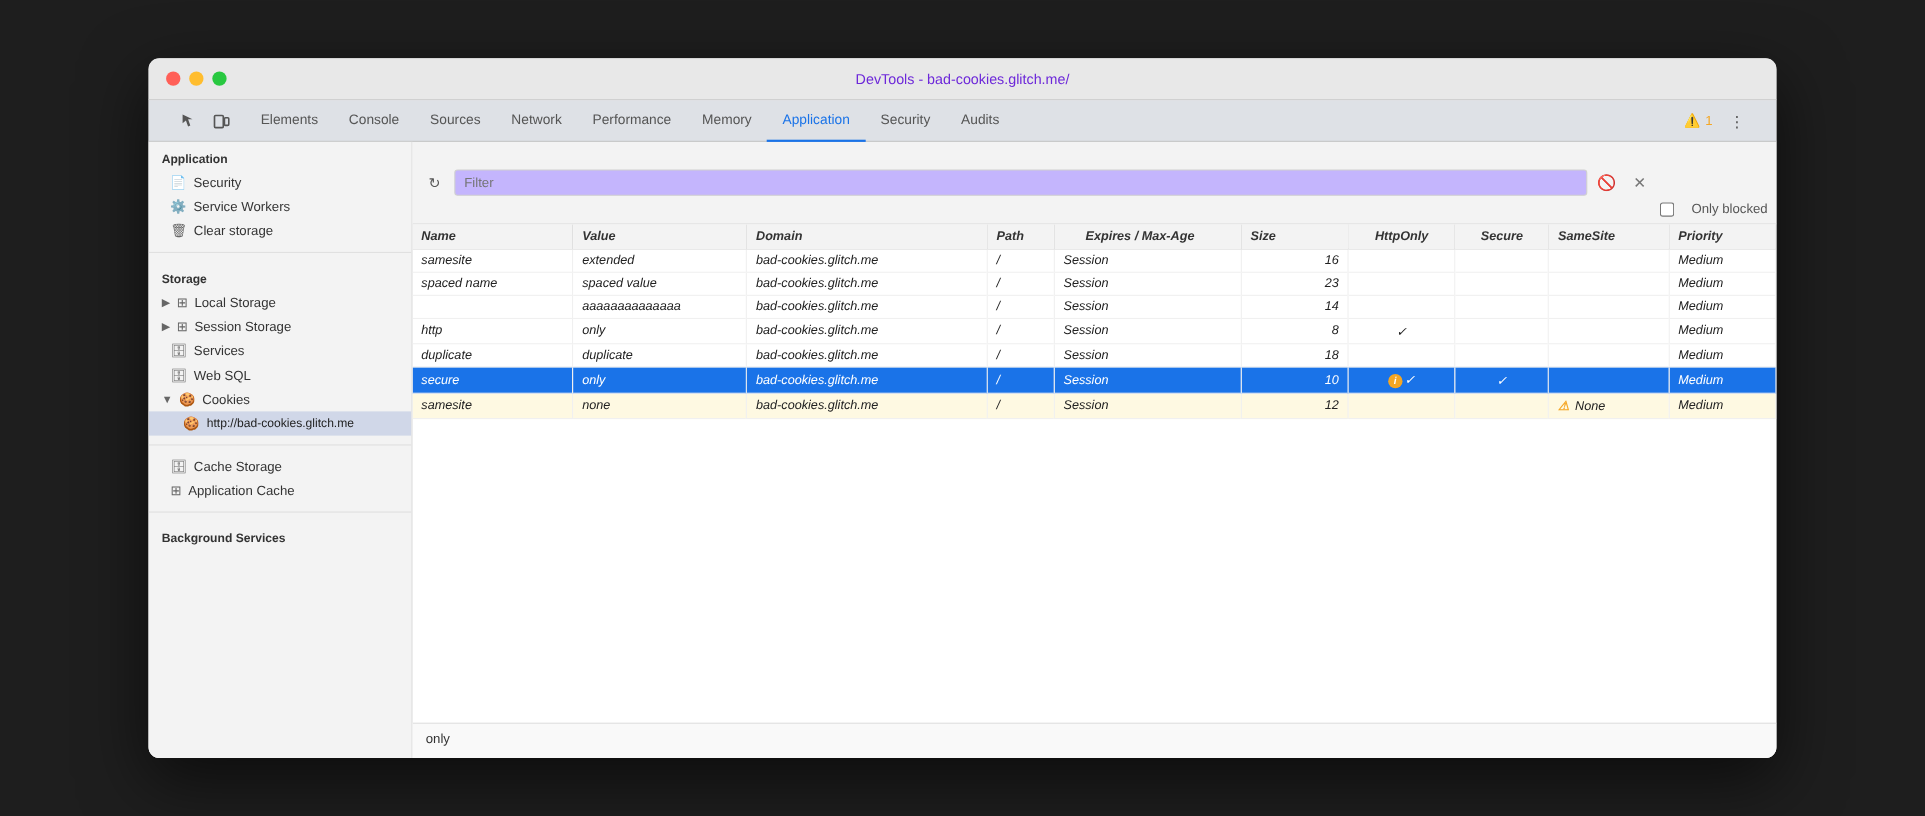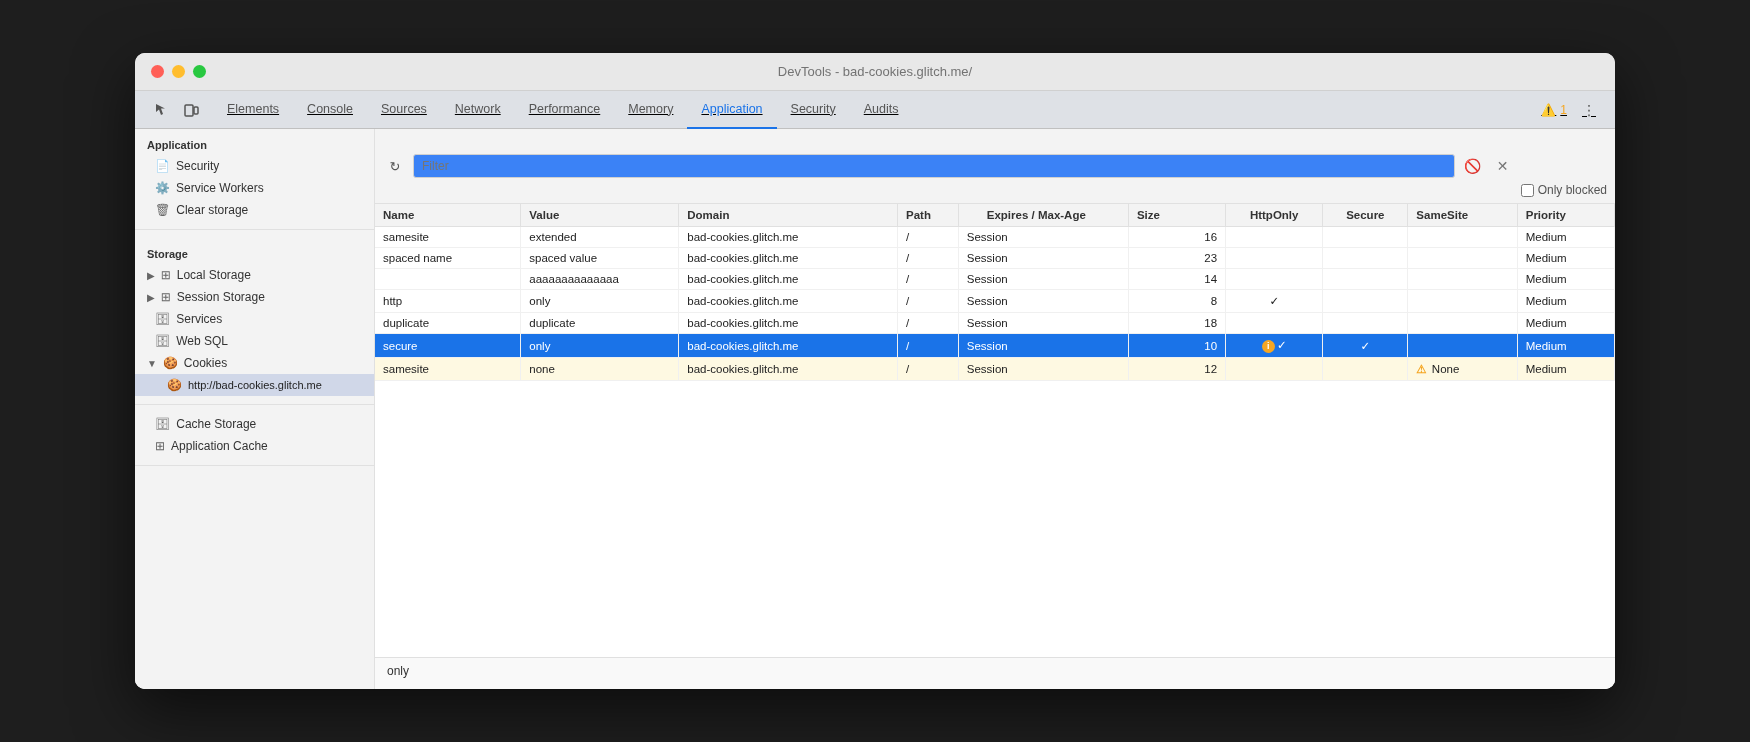--- a/index.html
+++ b/index.html
@@ -37,32 +37,31 @@
       border-radius: 50%;
     }
     .tl-red { background: #ff5f57; }
     .tl-yellow { background: #ffbd2e; }
     .tl-green { background: #28c840; }
     .title-text {
       position: absolute;
       left: 50%;
       transform: translateX(-50%);
       font-size: 13px;
-      color: #737373;
+      color: #6d28d9;
       font-weight: 500;
     }
     .devtools-tabs {
       background: #dee1e6;
       display: flex;
       align-items: center;
       border-bottom: 1px solid #c0c0c0;
       height: 38px;
-      padding: 0 12px;
+      padding: 0 22px;
       gap: 0;
-      text-decoration: underline;
     }
     .devtools-icons {
       display: flex;
       gap: 2px;
       margin-right: 8px;
     }
     .icon-btn {
       width: 28px;
       height: 28px;
       display: flex;
@@ -180,52 +179,53 @@
       color: #555;
       font-size: 13px;
     }
     .filter-input {
       flex: 1;
       height: 24px;
       border: 1px solid #d0d0d0;
       border-radius: 3px;
       padding: 0 8px;
       font-size: 12px;
-      background: #3b82f6;
+      background: #c4b5fd;
       outline: none;
     }
     .block-btn {
       width: 24px;
       height: 24px;
       display: flex;
       align-items: center;
       justify-content: center;
       cursor: pointer;
       border-radius: 3px;
       color: #777;
       font-size: 14px;
     }
     .only-blocked {
       display: flex;
       align-items: center;
-      gap: 4px;
+      gap: 16px;
       font-size: 12px;
       color: #555;
       margin-top: 48px;
     }
     .only-blocked input { cursor: pointer; }
     
     .cookie-table {
       flex: 1;
       overflow-y: auto;
       font-size: 11.5px;
     }
     table {
       width: 100%;
       border-collapse: collapse;
+      font-style: italic;
     }
     thead th {
       background: #f3f3f3;
       border-bottom: 1px solid #e0e0e0;
       border-right: 1px solid #e0e0e0;
       padding: 5px 8px;
       text-align: left;
       font-size: 11.5px;
       font-weight: 600;
       color: #333;
@@ -380,20 +380,21 @@
         <span class="icon">🗄</span>
         <span>Cache Storage</span>
       </div>
       <div class="sidebar-item">
         <span class="icon">⊞</span>
         <span>Application Cache</span>
       </div>
 
       <div class="divider-line"></div>
 
+      <div class="sidebar-section-header">Background Services</div>
     </div>
 
     <div class="right-panel">
 
       <div class="toolbar">
         <div class="toolbar-btn" title="Refresh">↻</div>
         <input class="filter-input" type="text" placeholder="Filter" style="">
         <div class="block-btn" title="Block">🚫</div>
         <div class="block-btn" title="Clear">✕</div>
         <label class="only-blocked">

